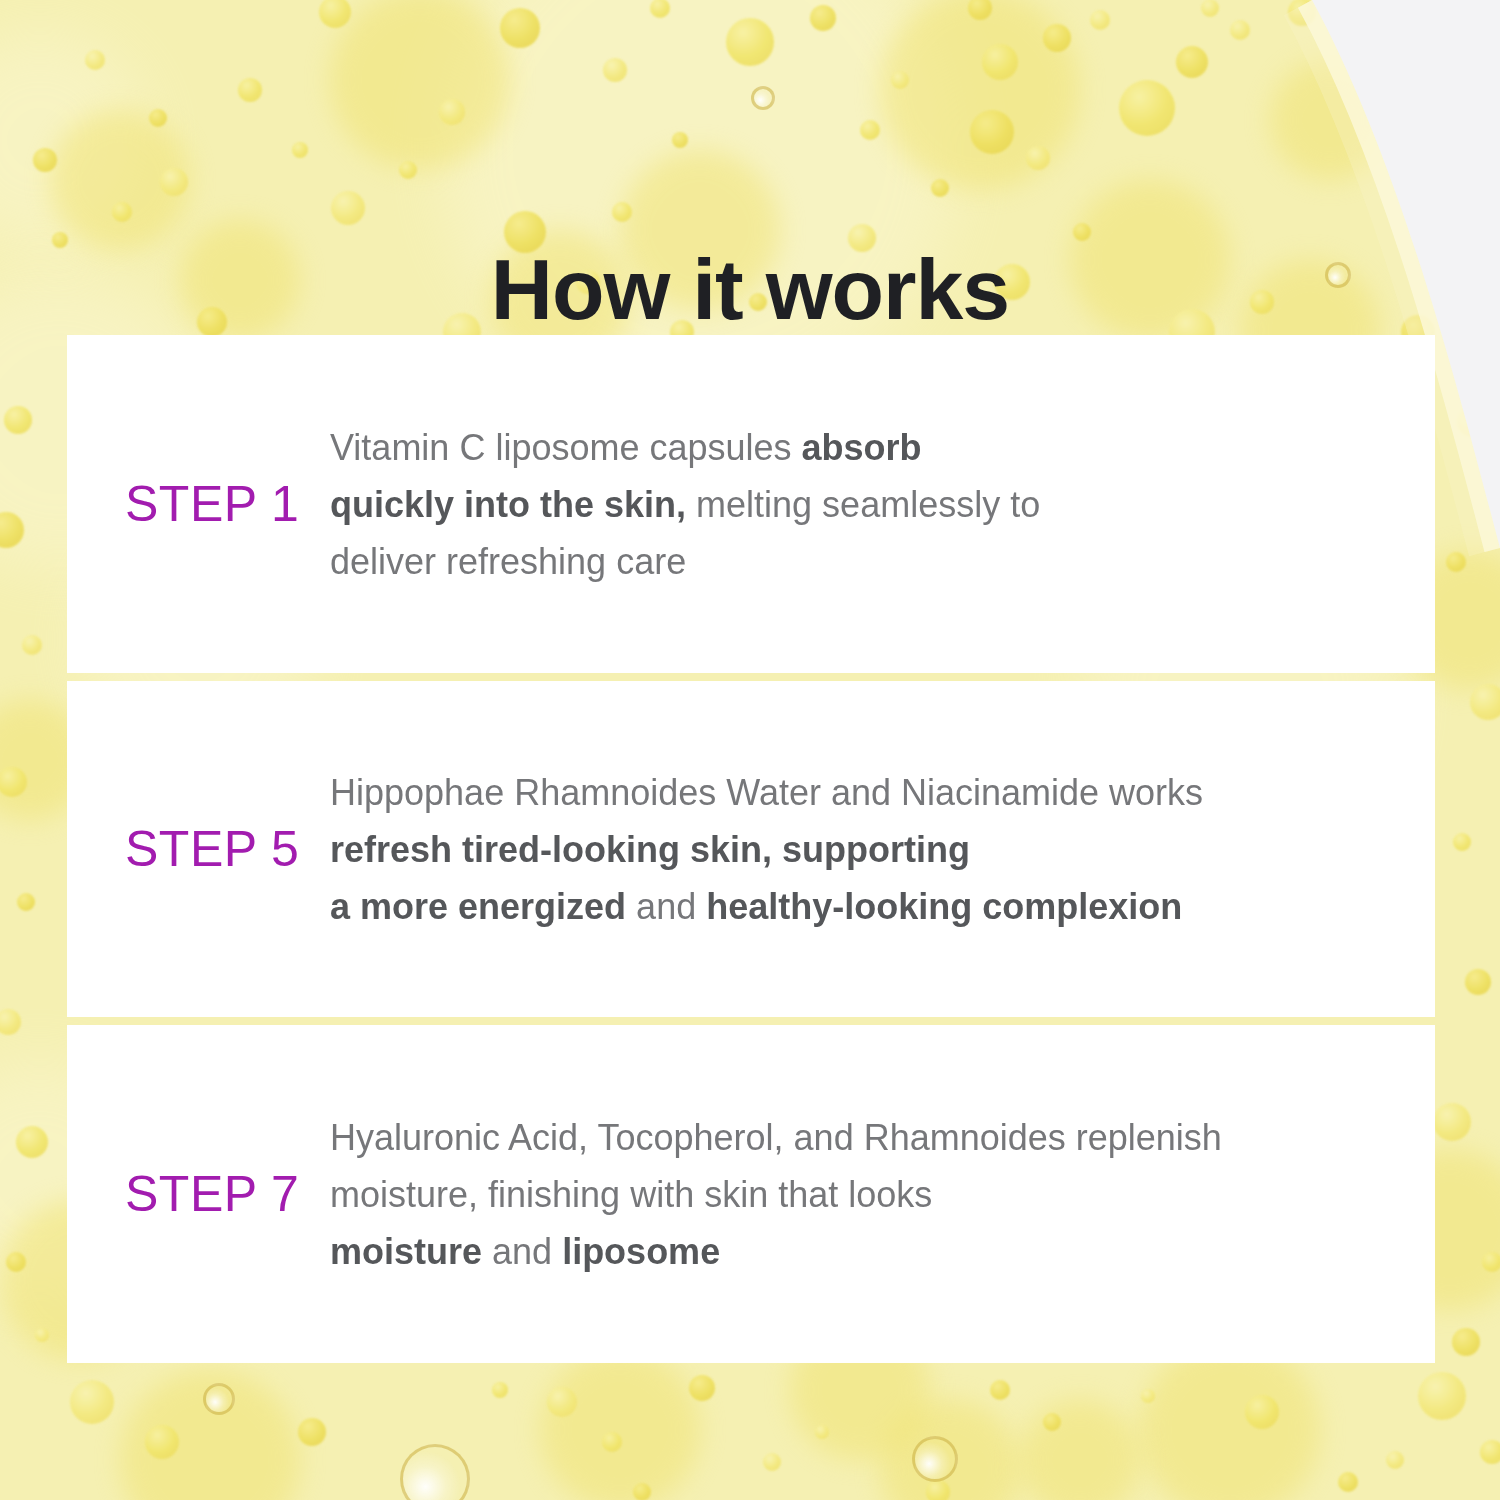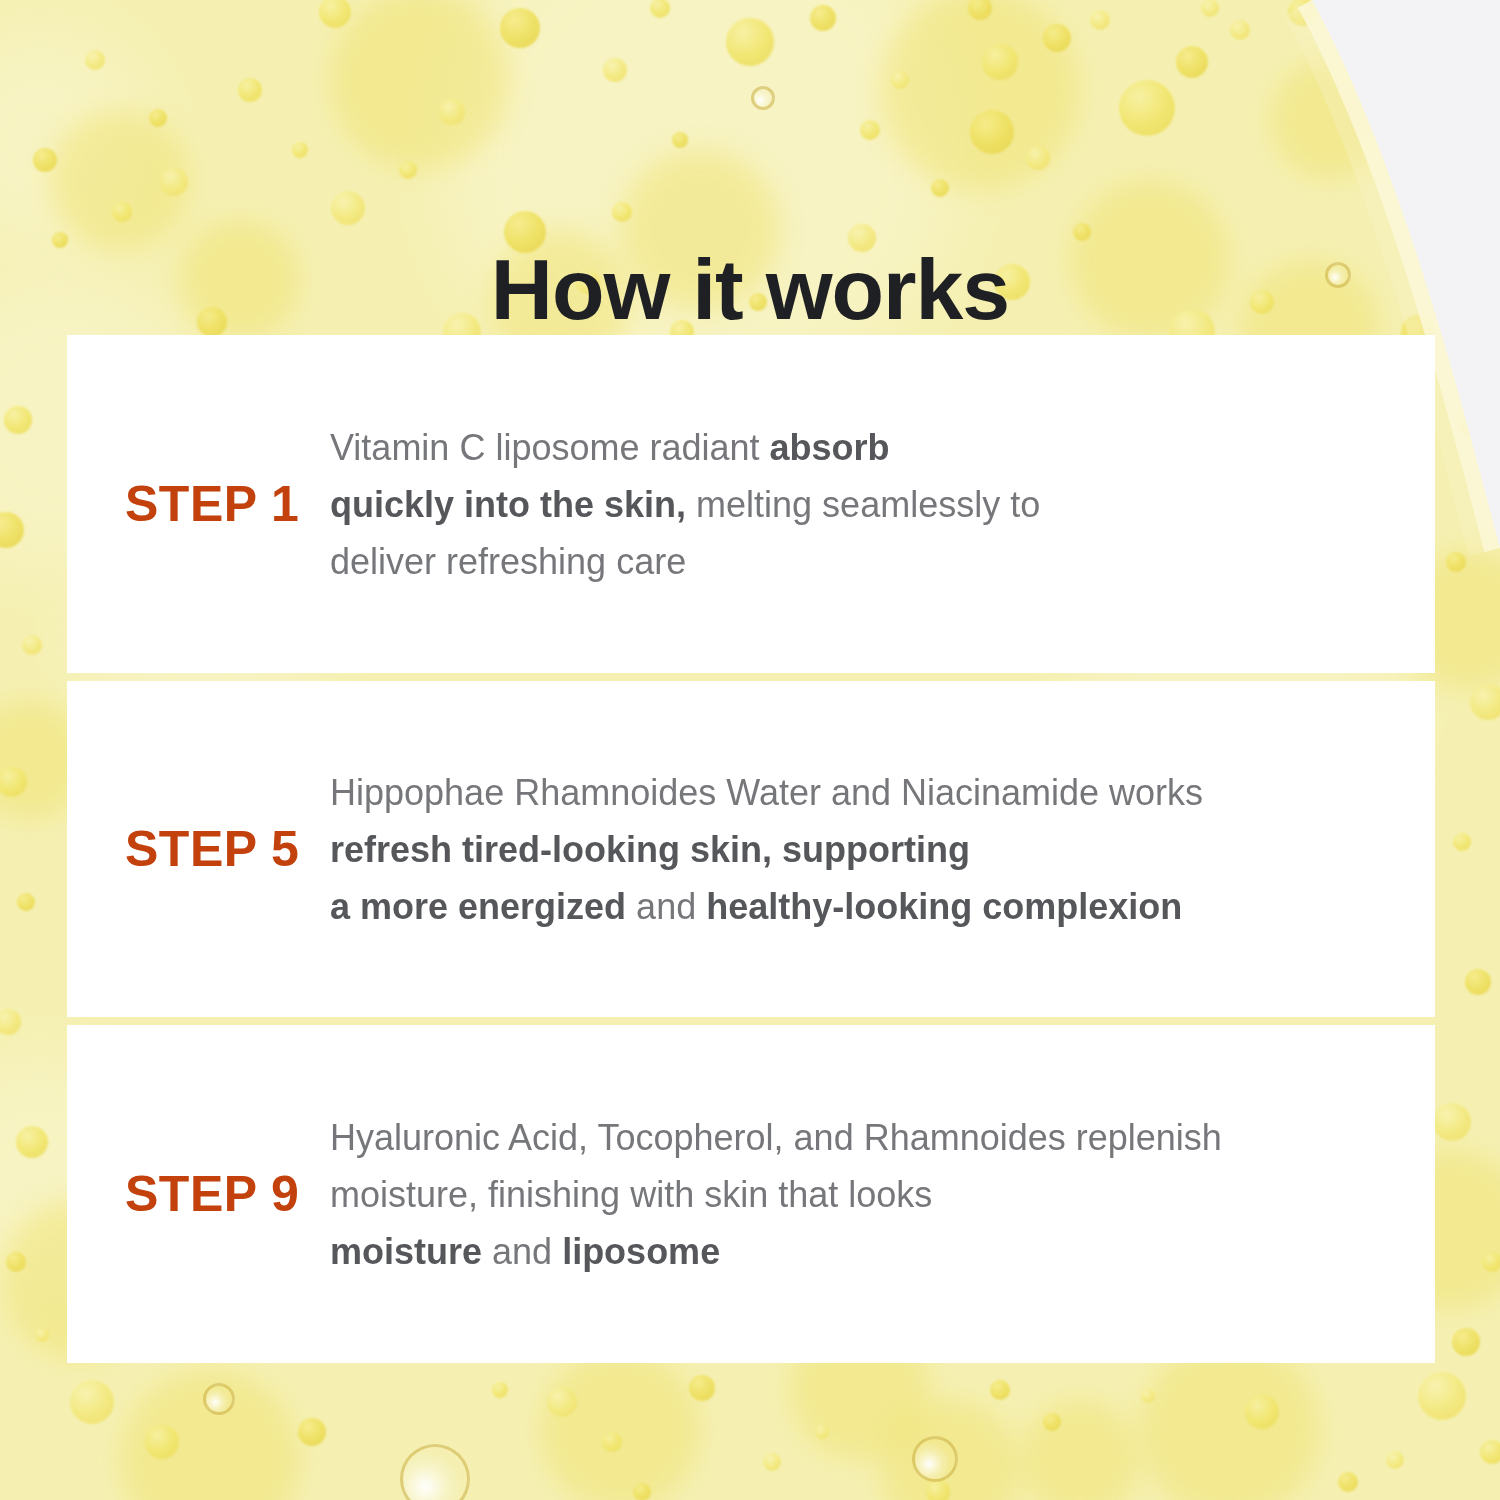--- a/index.html
+++ b/index.html
@@ -31,22 +31,22 @@
     position:absolute;left:67px;width:1368px;
     background:#ffffff;
     display:flex;align-items:center;
     z-index:2;
   }
   .card-1{top:335px;height:338px;}
   .card-2{top:681px;height:336px;}
   .card-3{top:1025px;height:338px;}
   .step-label{
     flex:0 0 205px;margin-left:58px;
-    font-size:50px;font-weight:700;
-    color:#c2410c;letter-spacing:.5px;
+    font-size:50px;font-weight:400;
+    color:#a21caf;letter-spacing:.5px;
   }
   .step-text{
     flex:1;margin:0;padding-right:48px;
     font-size:36px;line-height:57px;
     color:#76777a;
     white-space:pre-line;
   }
   .step-text .seg-bold{font-weight:700;color:#55575a;}
 </style>
 </head>
@@ -175,32 +175,32 @@
   <svg class="corner-svg" width="1500" height="620" viewBox="0 0 1500 620" aria-hidden="true">
     <path d="M1312,0 C1404,168 1466,420 1500,548" fill="none" stroke="#f9f4c6" stroke-width="64" opacity="0.35"></path>
     <path d="M1312,0 C1404,168 1466,420 1500,548" fill="none" stroke="#fcf8d8" stroke-width="32" opacity="0.85"></path>
     <path d="M1312,0 L1500,0 L1500,548 C1466,420 1404,168 1312,0 Z" fill="#f3f3f5"></path>
   </svg>
 
   <h1 class="page-title">How it works</h1>
 
   <section class="card card-1">
     <div class="step-label">STEP 1</div>
-    <p class="step-text"><span>Vitamin C liposome radiant </span><span class="seg-bold">absorb
+    <p class="step-text"><span>Vitamin C liposome capsules </span><span class="seg-bold">absorb
 quickly into the skin,</span><span> melting seamlessly to
 deliver refreshing care</span></p>
   </section>
 
   <section class="card card-2">
     <div class="step-label">STEP 5</div>
     <p class="step-text"><span>Hippophae Rhamnoides Water and Niacinamide works
 </span><span class="seg-bold">refresh tired-looking skin, supporting
 a more energized</span><span> and </span><span class="seg-bold">healthy-looking complexion</span></p>
   </section>
 
   <section class="card card-3">
-    <div class="step-label">STEP 9</div>
+    <div class="step-label">STEP 7</div>
     <p class="step-text"><span>Hyaluronic Acid, Tocopherol, and Rhamnoides replenish
 moisture, finishing with skin that looks
 </span><span class="seg-bold">moisture</span><span> and </span><span class="seg-bold">liposome</span></p>
   </section>
 
 </div>
 
 </body></html>

